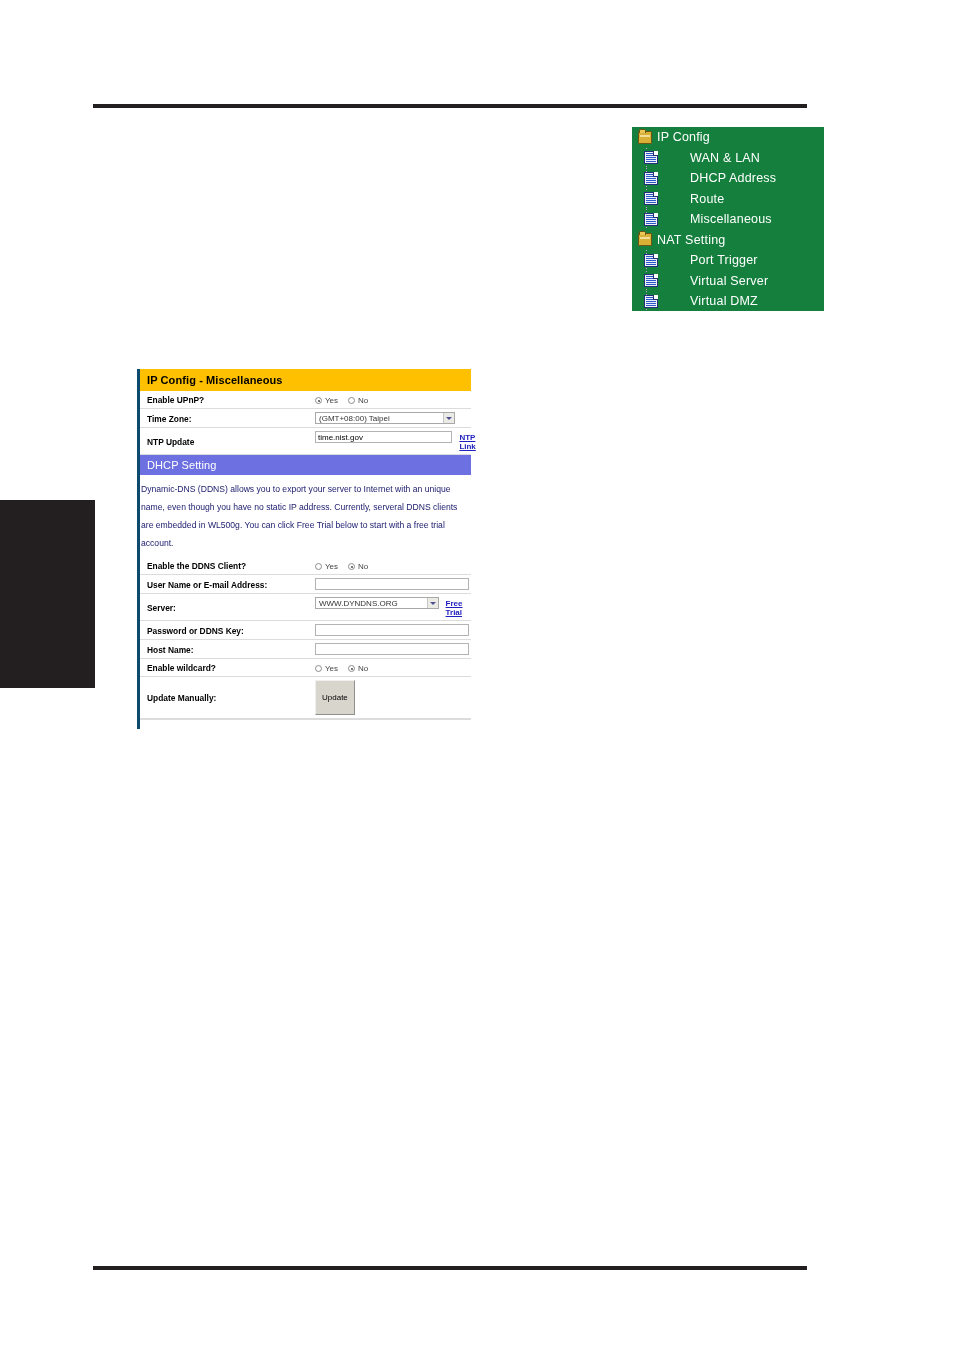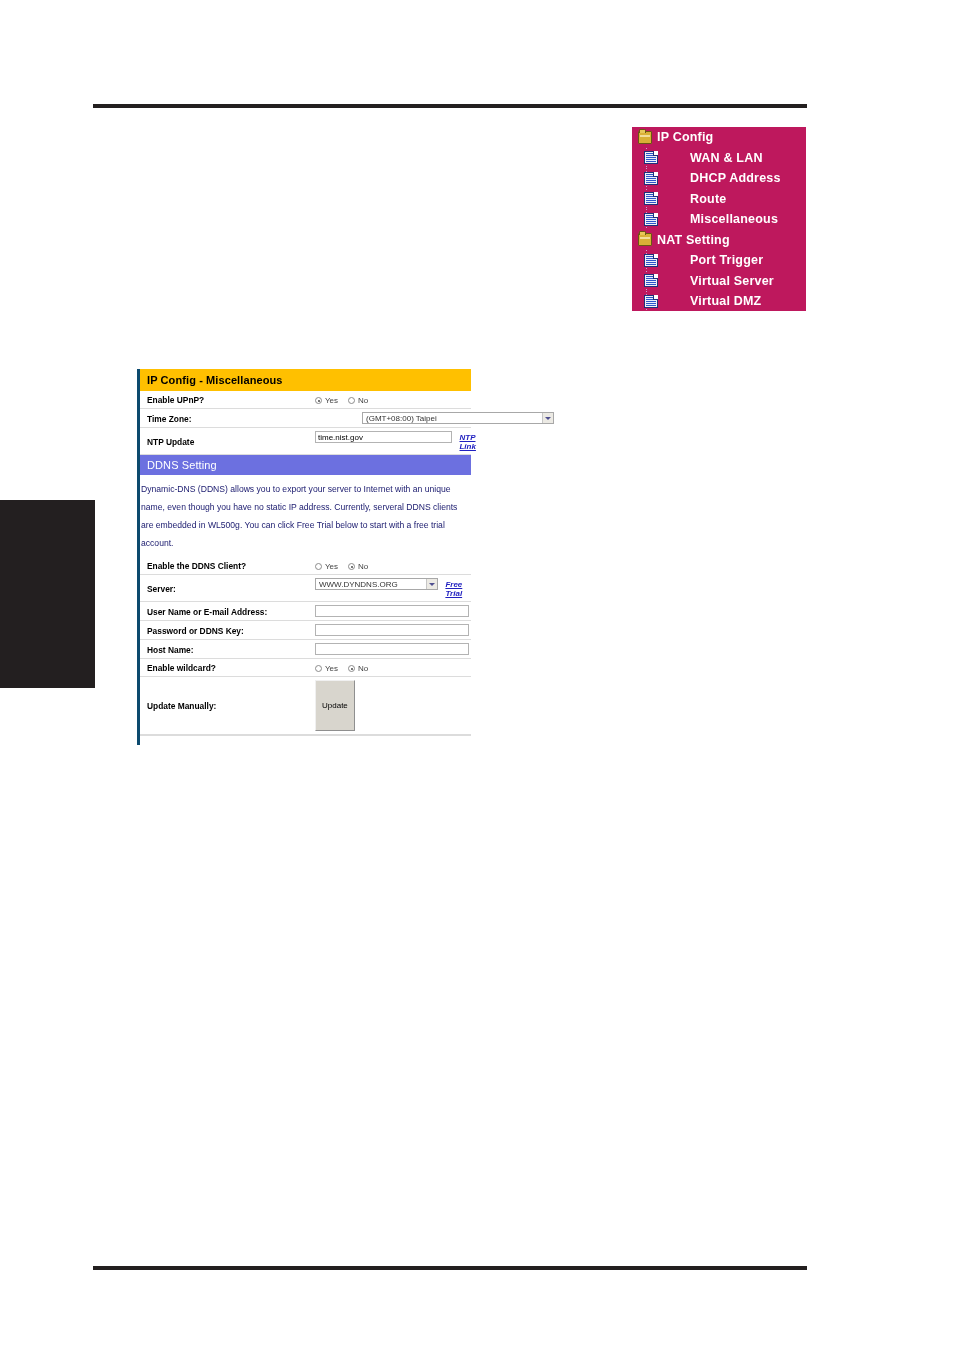--- a/index.html
+++ b/index.html
@@ -14,22 +14,22 @@
   
   .rule{position:absolute;left:93px;width:714px;height:4px;background:#231f20;}
   .rule-top{top:104px;}
   .rule-bottom{top:1266px;}
 
   
   .thumb-tab{position:absolute;left:0;top:500px;width:95px;height:188px;background:#231f20;}
 
   
   .menu{
-    position:absolute;left:632px;top:127px;width:174px;height:184px;
-    background:#be185d;overflow:hidden;font-weight:bold;
+    position:absolute;left:632px;top:127px;width:192px;height:184px;
+    background:#15803d;overflow:hidden;
   }
   .menu-item{
     position:relative;height:20.5px;display:flex;align-items:center;
     padding-left:6px;box-sizing:border-box;
   }
   .menu-item.child{padding-left:12px;gap:27px;}
   .menu-label{
     color:#ffffff;font-size:12.5px;letter-spacing:0.2px;white-space:nowrap;
     margin-left:5px;line-height:20px;
   }
@@ -127,29 +127,29 @@
   }
   .selbox .arrow{
     position:absolute;right:0;top:0;bottom:0;width:11px;
     background:#eceae4;border-left:1px solid #c6c6c6;box-sizing:border-box;
     display:flex;align-items:center;justify-content:center;
   }
   .selbox .arrow i{
     display:block;width:0;height:0;border-left:3px solid transparent;
     border-right:3px solid transparent;border-top:3px solid #4f4f8f;
   }
-  .w-tz{width:192px;margin-left:47px;}
+  .w-tz{width:140px;}
   .w-srv{width:138px;}
   .link{
-    color:#2020c0;font-size:8px;font-weight:bold;font-style:italic;
+    color:#2020c0;font-size:8px;font-weight:bold;
     text-decoration:underline;margin-top:2px;margin-left:7px;display:inline-block;
   }
   .btn{
     border:1px solid #8f8f8f;border-top-color:#f0f0f0;border-left-color:#f0f0f0;
-    background:#d8d5cd;font-size:8px;color:#000;padding:19px 6px;line-height:11px;
+    background:#d8d5cd;font-size:8px;color:#000;padding:11px 6px;line-height:11px;
   }
   .panel-foot{height:9px;background:#ffffff;border-top:1px solid #dcdcdc;}
 </style>
 </head>
 <body>
 
 <div class="page">
 
   <div class="rule rule-top"></div>
   <div class="rule rule-bottom"></div>
@@ -235,57 +235,57 @@
     </div>
 
     <div class="row">
       <div class="lbl">NTP Update</div>
       <div class="fld fld-col">
         <div class="txtbox w-ntp">time.nist.gov</div>
         <a class="link" href="#">NTP Link</a>
       </div>
     </div>
 
-    <div class="section-title">DDNS Setting</div>
+    <div class="section-title">DHCP Setting</div>
 
     <div class="desc">Dynamic-DNS (DDNS) allows you to export your server to Internet with an unique name, even though you have no static IP address. Currently, serveral DDNS clients are embedded in WL500g. You can click Free Trial below to start with a free trial account.</div>
 
     <div class="row">
       <div class="lbl">Enable the DDNS Client?</div>
       <div class="fld">
         <span class="radio-wrap">
           <span class="radio"></span>
           <span class="radio-txt">Yes</span>
           <span class="radio on"></span>
           <span class="radio-txt">No</span>
         </span>
+      </div>
+    </div>
+
+    <div class="row">
+      <div class="lbl">User Name or E-mail Address:</div>
+      <div class="fld">
+        <div class="txtbox w-full"></div>
       </div>
     </div>
 
     <div class="row">
       <div class="lbl">Server:</div>
       <div class="fld fld-col">
         <div class="selbox w-srv">
           <span>WWW.DYNDNS.ORG</span>
           <span class="arrow">
               <i></i>
             </span>
         </div>
         <a class="link" href="#">Free Trial</a>
       </div>
     </div>
 
     <div class="row">
-      <div class="lbl">User Name or E-mail Address:</div>
-      <div class="fld">
-        <div class="txtbox w-full"></div>
-      </div>
-    </div>
-
-    <div class="row">
       <div class="lbl">Password or DDNS Key:</div>
       <div class="fld">
         <div class="txtbox w-full"></div>
       </div>
     </div>
 
     <div class="row">
       <div class="lbl">Host Name:</div>
       <div class="fld">
         <div class="txtbox w-full"></div>

